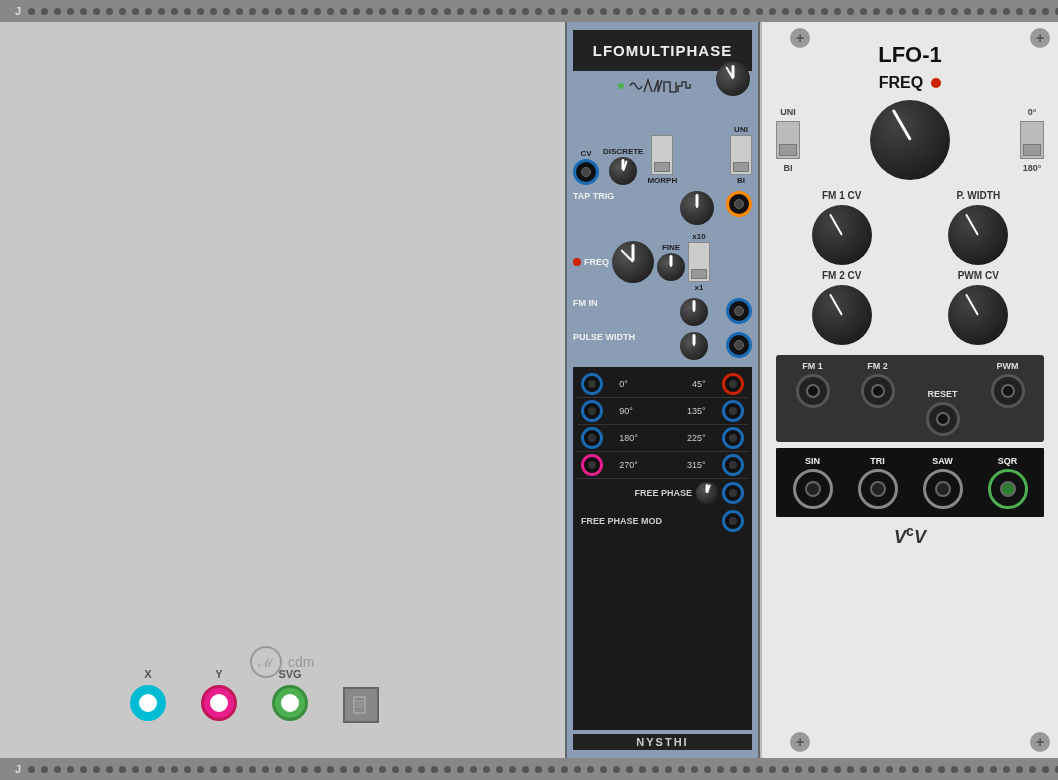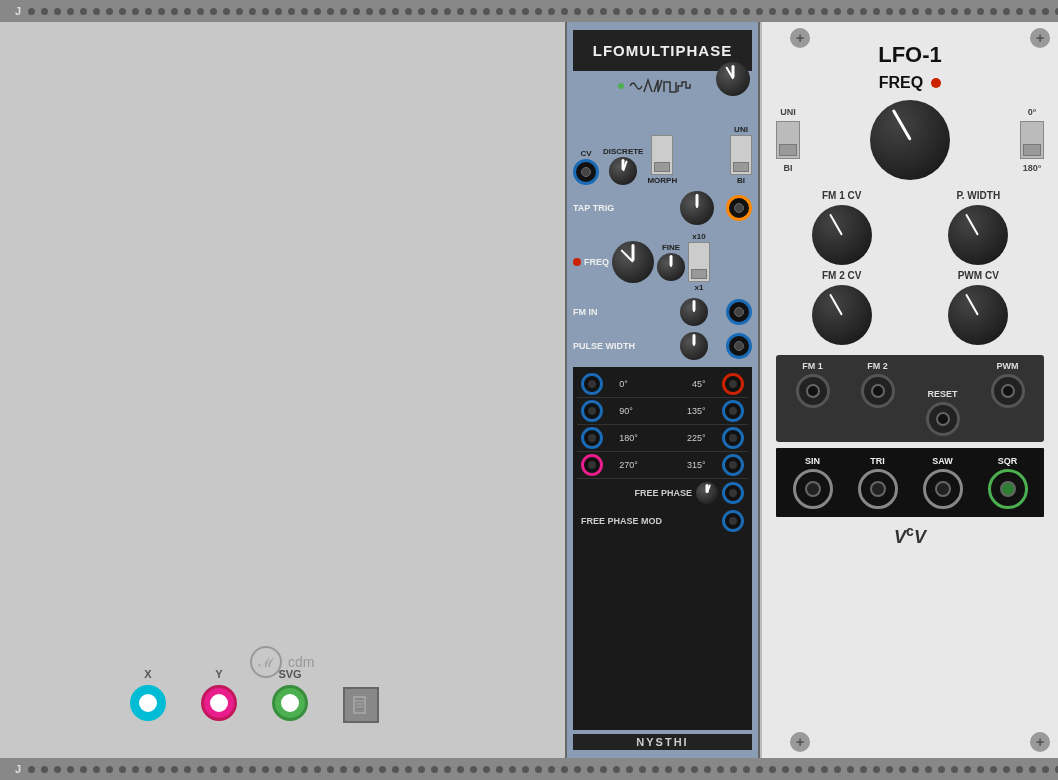--- a/index.html
+++ b/index.html
@@ -170,21 +170,20 @@
     }
     .green-dot {
       width: 6px; height: 6px;
       border-radius: 50%;
       background: #4caf50;
     }
 
     
     .controls-row {
       display: flex;
-      align-items: center;
       width: 100%;
       margin: 3px 0;
       gap: 18px;
     }
 
     .knob {
       border-radius: 50%;
       background: radial-gradient(circle at 35% 35%, #555, #111);
       flex-shrink: 0;
       position: relative;
@@ -261,21 +260,21 @@
 
     .section-label {
       font-size: 8px;
       color: #222;
       font-weight: bold;
     }
 
     
     .tap-trig-row {
       display: flex;
-      align-items: center;
+      align-items: flex-start;
       width: 100%;
       margin: 4px 0;
       gap: 12px;
     }
 
     
     .phase-grid {
       background: #1a1a1a;
       width: 100%;
       padding: 4px;

